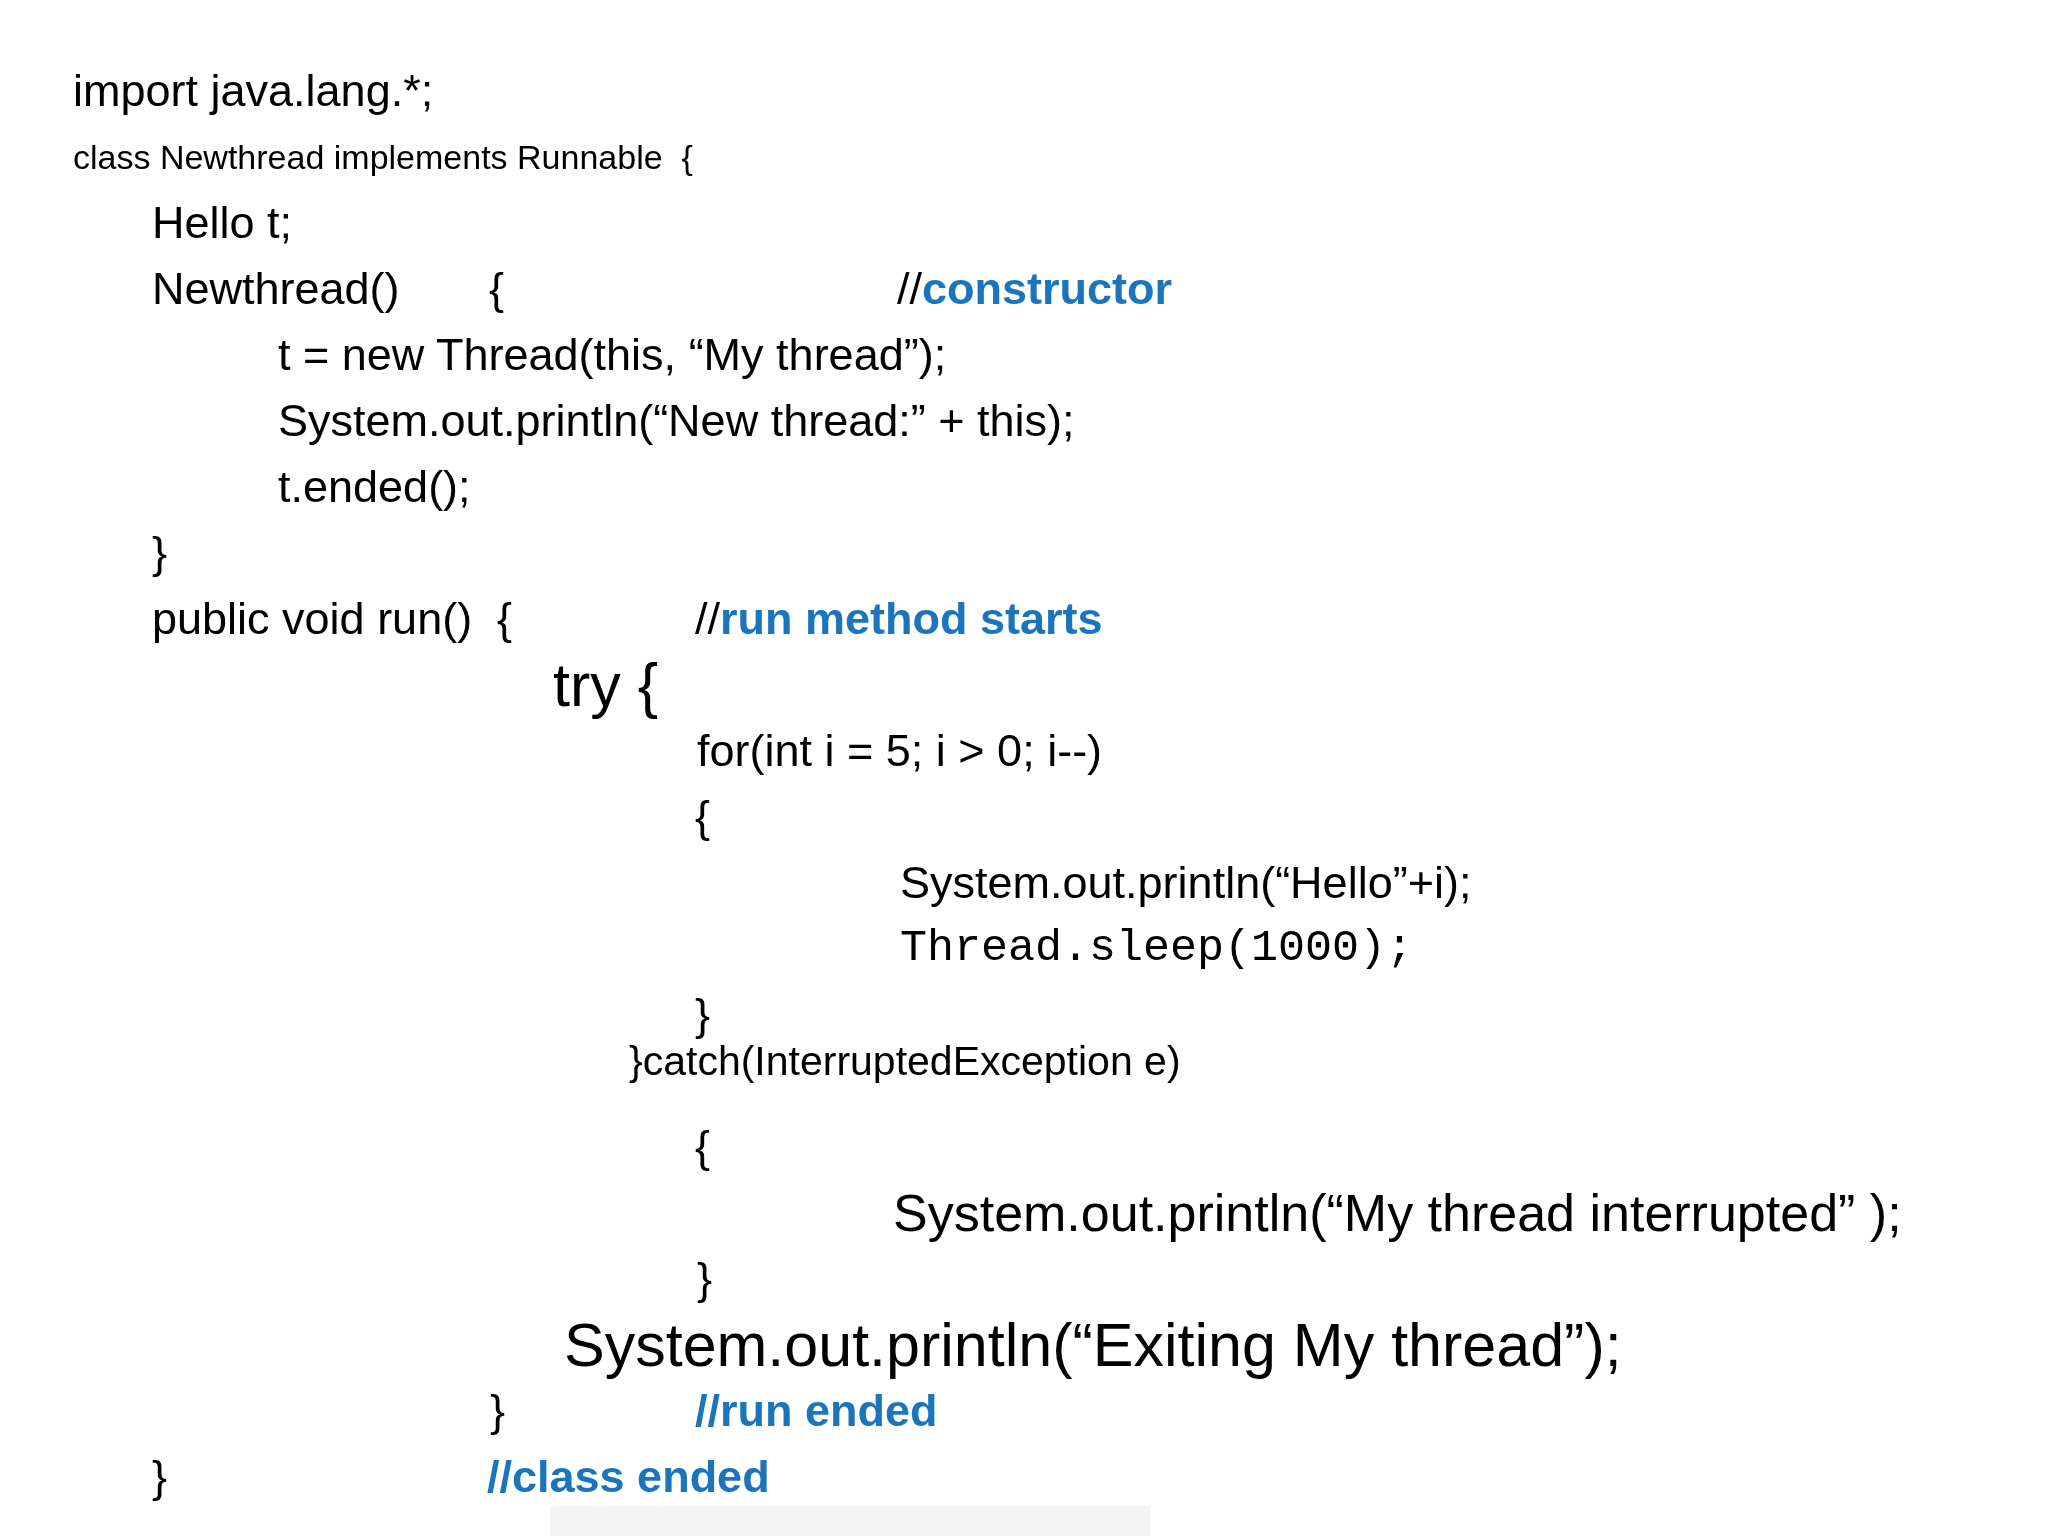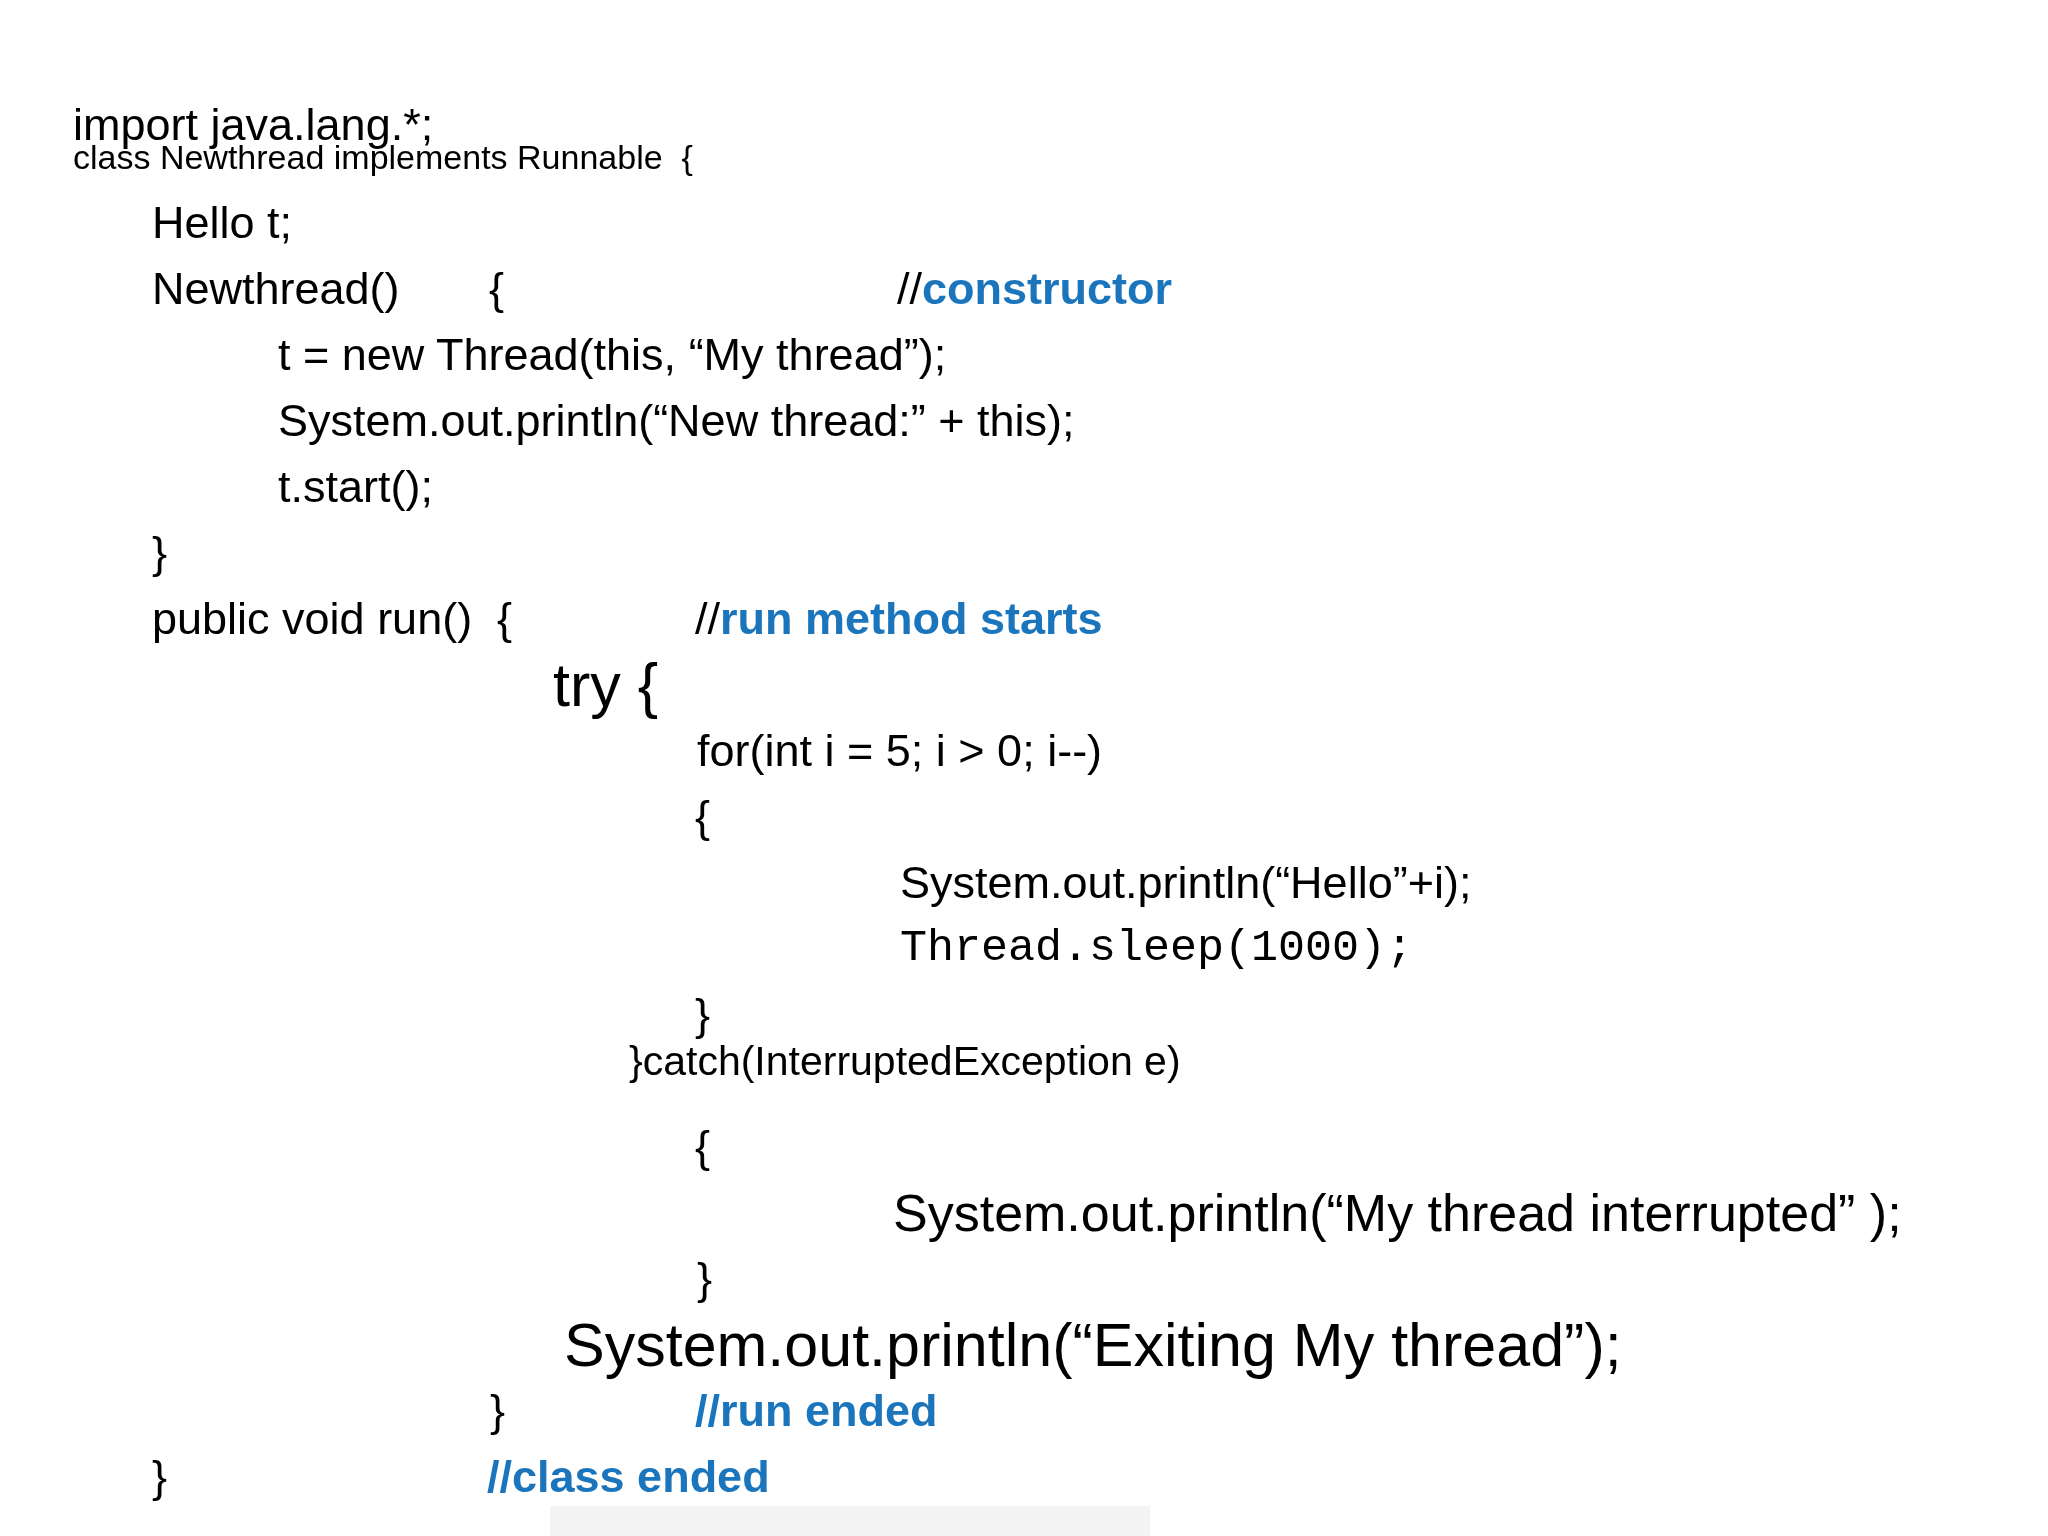--- a/index.html
+++ b/index.html
@@ -56,27 +56,27 @@
     width: 600px;
     height: 30px;
     background: var(--artifact-color, #f4f4f4);
   }
 </style>
 </head>
 <body>
 
 <div class="slide">
   <div class="code-block" id="code-block">
-      <div class="code-line" style="top: 58px; font-size: 45px; margin-top: 34px;"><span class="code-seg" style="left: 73px;"><span class="part-code">import java.lang.*;</span></span></div>
+      <div class="code-line" style="top: 58px; font-size: 45px;"><span class="code-seg" style="left: 73px;"><span class="part-code">import java.lang.*;</span></span></div>
       <div class="code-line" style="top: 124px; font-size: 34px;"><span class="code-seg" style="left: 73px;"><span class="part-code">class Newthread implements Runnable  {</span></span></div>
       <div class="code-line" style="top: 190px; font-size: 45px;"><span class="code-seg" style="left: 152px;"><span class="part-code">Hello t;</span></span></div>
       <div class="code-line" style="top: 256px; font-size: 45px;"><span class="code-seg" style="left: 152px;"><span class="part-code">Newthread()</span></span><span class="code-seg" style="left: 489px;"><span class="part-code">{</span></span><span class="code-seg" style="left: 897px;"><span class="part-code">//</span><span class="part-comment">constructor</span></span></div>
       <div class="code-line" style="top: 322px; font-size: 45px;"><span class="code-seg" style="left: 278px;"><span class="part-code">t = new Thread(this, “My thread”);</span></span></div>
       <div class="code-line" style="top: 388px; font-size: 45px;"><span class="code-seg" style="left: 278px;"><span class="part-code">System.out.println(“New thread:” + this);</span></span></div>
-      <div class="code-line" style="top: 454px; font-size: 45px;"><span class="code-seg" style="left: 278px;"><span class="part-code">t.start();</span></span></div>
+      <div class="code-line" style="top: 454px; font-size: 45px;"><span class="code-seg" style="left: 278px;"><span class="part-code">t.ended();</span></span></div>
       <div class="code-line" style="top: 520px; font-size: 45px;"><span class="code-seg" style="left: 152px;"><span class="part-code">}</span></span></div>
       <div class="code-line" style="top: 586px; font-size: 45px;"><span class="code-seg" style="left: 152px;"><span class="part-code">public void run()</span></span><span class="code-seg" style="left: 497px;"><span class="part-code">{</span></span><span class="code-seg" style="left: 695px;"><span class="part-code">//</span><span class="part-comment">run method starts</span></span></div>
       <div class="code-line" style="top: 652px; font-size: 61px;"><span class="code-seg" style="left: 553px;"><span class="part-code">try {</span></span></div>
       <div class="code-line" style="top: 718px; font-size: 45px;"><span class="code-seg" style="left: 697px;"><span class="part-code">for(int i = 5; i &gt; 0; i--)</span></span></div>
       <div class="code-line" style="top: 784px; font-size: 45px;"><span class="code-seg" style="left: 695px;"><span class="part-code">{</span></span></div>
       <div class="code-line" style="top: 850px; font-size: 45px;"><span class="code-seg" style="left: 900px;"><span class="part-code">System.out.println(“Hello”+i);</span></span></div>
       <div class="code-line" style="top: 916px; font-size: 45px; font-family: Liberation Mono, monospace;"><span class="code-seg" style="left: 900px;"><span class="part-code">Thread.sleep(1000);</span></span></div>
       <div class="code-line" style="top: 982px; font-size: 45px;"><span class="code-seg" style="left: 695px;"><span class="part-code">}</span></span></div>
       <div class="code-line" style="top: 1028px; font-size: 41px; padding-left: 17px;"><span class="code-seg" style="left: 629px;"><span class="part-code">}catch(InterruptedException e)</span></span></div>
       <div class="code-line" style="top: 1114px; font-size: 45px;"><span class="code-seg" style="left: 695px;"><span class="part-code">{</span></span></div>

